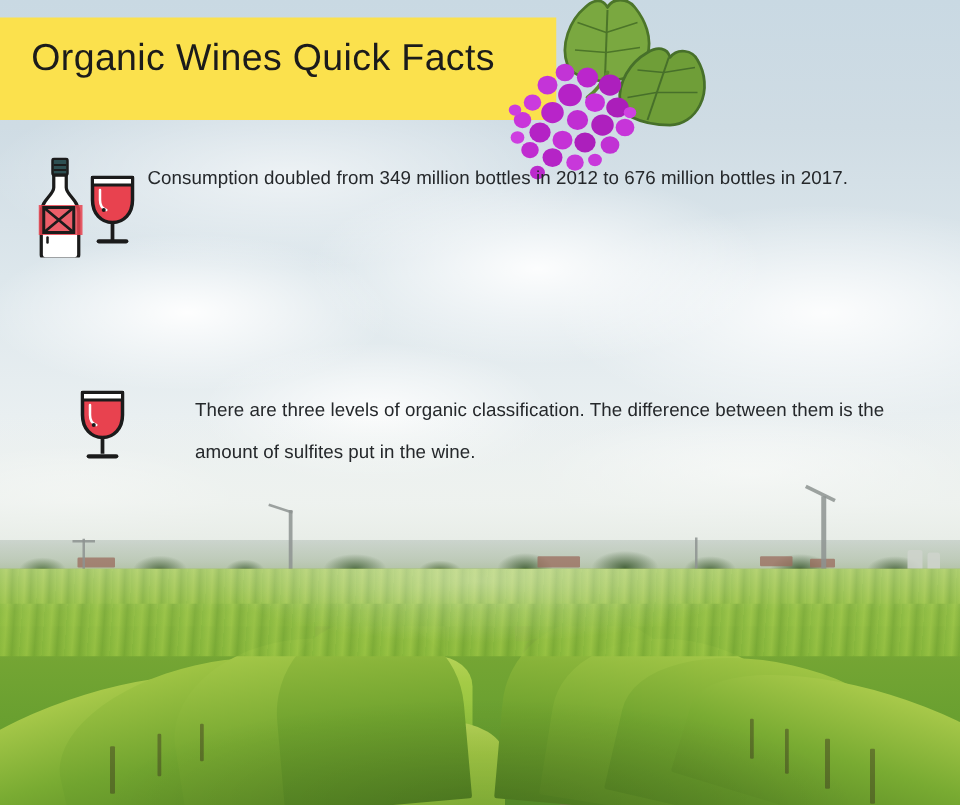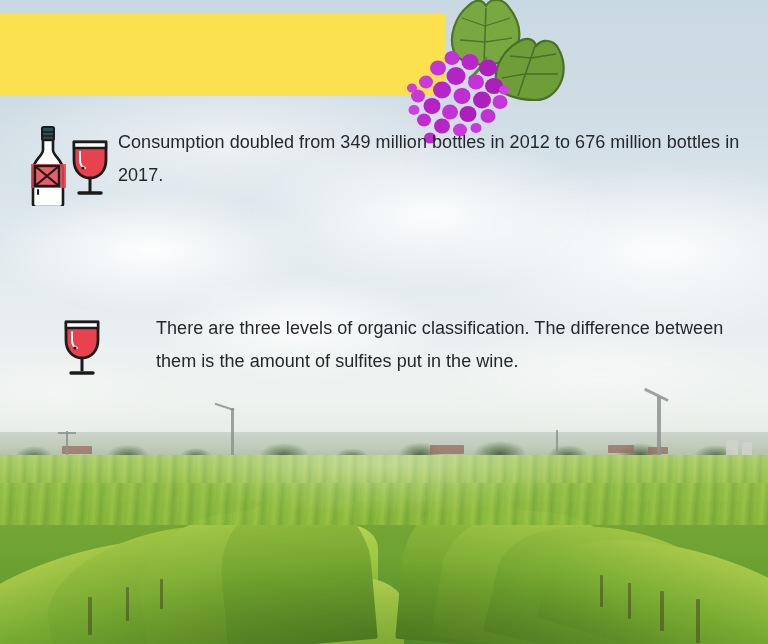--- a/index.html
+++ b/index.html
@@ -91,26 +91,26 @@
   
   .grapes{position:absolute;left:398px;top:-4px;width:190px;height:155px;}
 
   
   .fact{position:absolute;left:26px;width:716px;display:flex;align-items:flex-start;}
   .fact-icon{width:92px;flex:0 0 92px;display:flex;justify-content:flex-start;align-items:flex-start;}
   .fact-icon.single{padding-left:38px;}
   .fact-text{
     flex:1;
     font-family:"Liberation Sans",sans-serif;
-    font-size:18px;line-height:33px;color:#25282b;
+    font-size:15px;line-height:33px;color:#25282b;
     letter-spacing:.05px;
   }
   #fact0{top:126px;}
   #fact1{top:228px;}
-  #fact2{top:312px;align-items:flex-end;}
+  #fact2{top:312px;}
 </style>
 </head>
 <body>
 
 <div id="canvas">
 
   <div class="sky"></div>
   <div class="haze"></div>
 
   <div class="treeline"></div>
@@ -170,20 +170,21 @@
     <div class="trunkrow" style="left:660px;top:136px;width:4px;height:40px;"></div>
     <div class="trunkrow" style="left:696px;top:144px;width:4px;height:44px;"></div>
     <div class="trunkrow" style="left:160px;top:124px;width:3px;height:30px;"></div>
     <div class="trunkrow" style="left:126px;top:132px;width:3px;height:34px;"></div>
     <div class="trunkrow" style="left:88px;top:142px;width:4px;height:38px;"></div>
 
     <div class="vgloss"></div>
   </div>
 
   <div class="banner"></div>
+  <div class="banner-title">Organic Wines Quick Facts</div>
 
   <div class="grapes">
     <svg viewBox="0 0 190 155" width="190" height="155" aria-hidden="true">
 
       <g>
         <path d="M56 56 C50 40 58 20 70 10 C76 4 84 2 88 10 C92 2 104 2 110 10
                  C118 20 124 34 120 48 C118 58 112 64 104 66 C96 68 86 70 78 68
                  C68 66 60 64 56 56 Z" fill="#7aa840" stroke="#4c7529" stroke-width="2.2" stroke-linejoin="round"></path>
         <path d="M88 12 L86 66" stroke="#4c7529" stroke-width="1.6" fill="none"></path>
         <path d="M87 30 L64 22 M87 30 L112 22 M87 46 L62 44 M87 46 L114 42" stroke="#4c7529" stroke-width="1.3" fill="none"></path>

